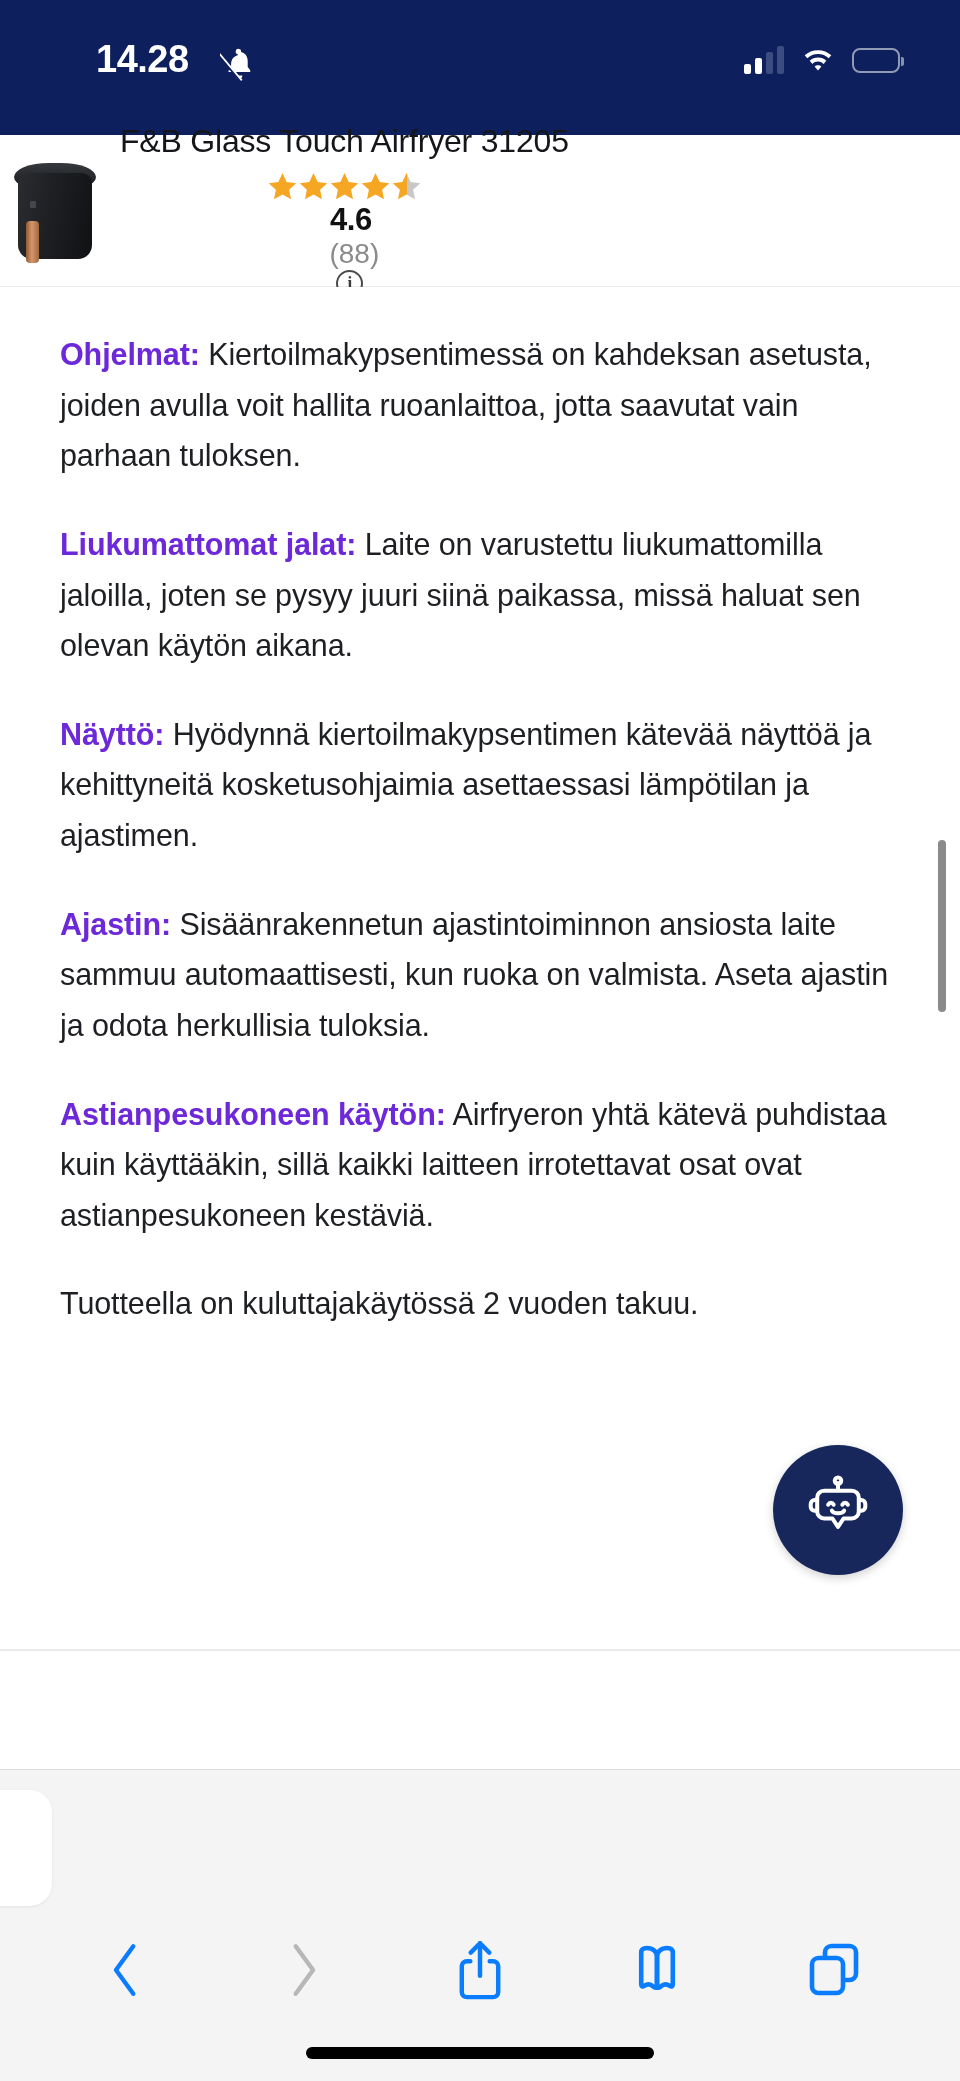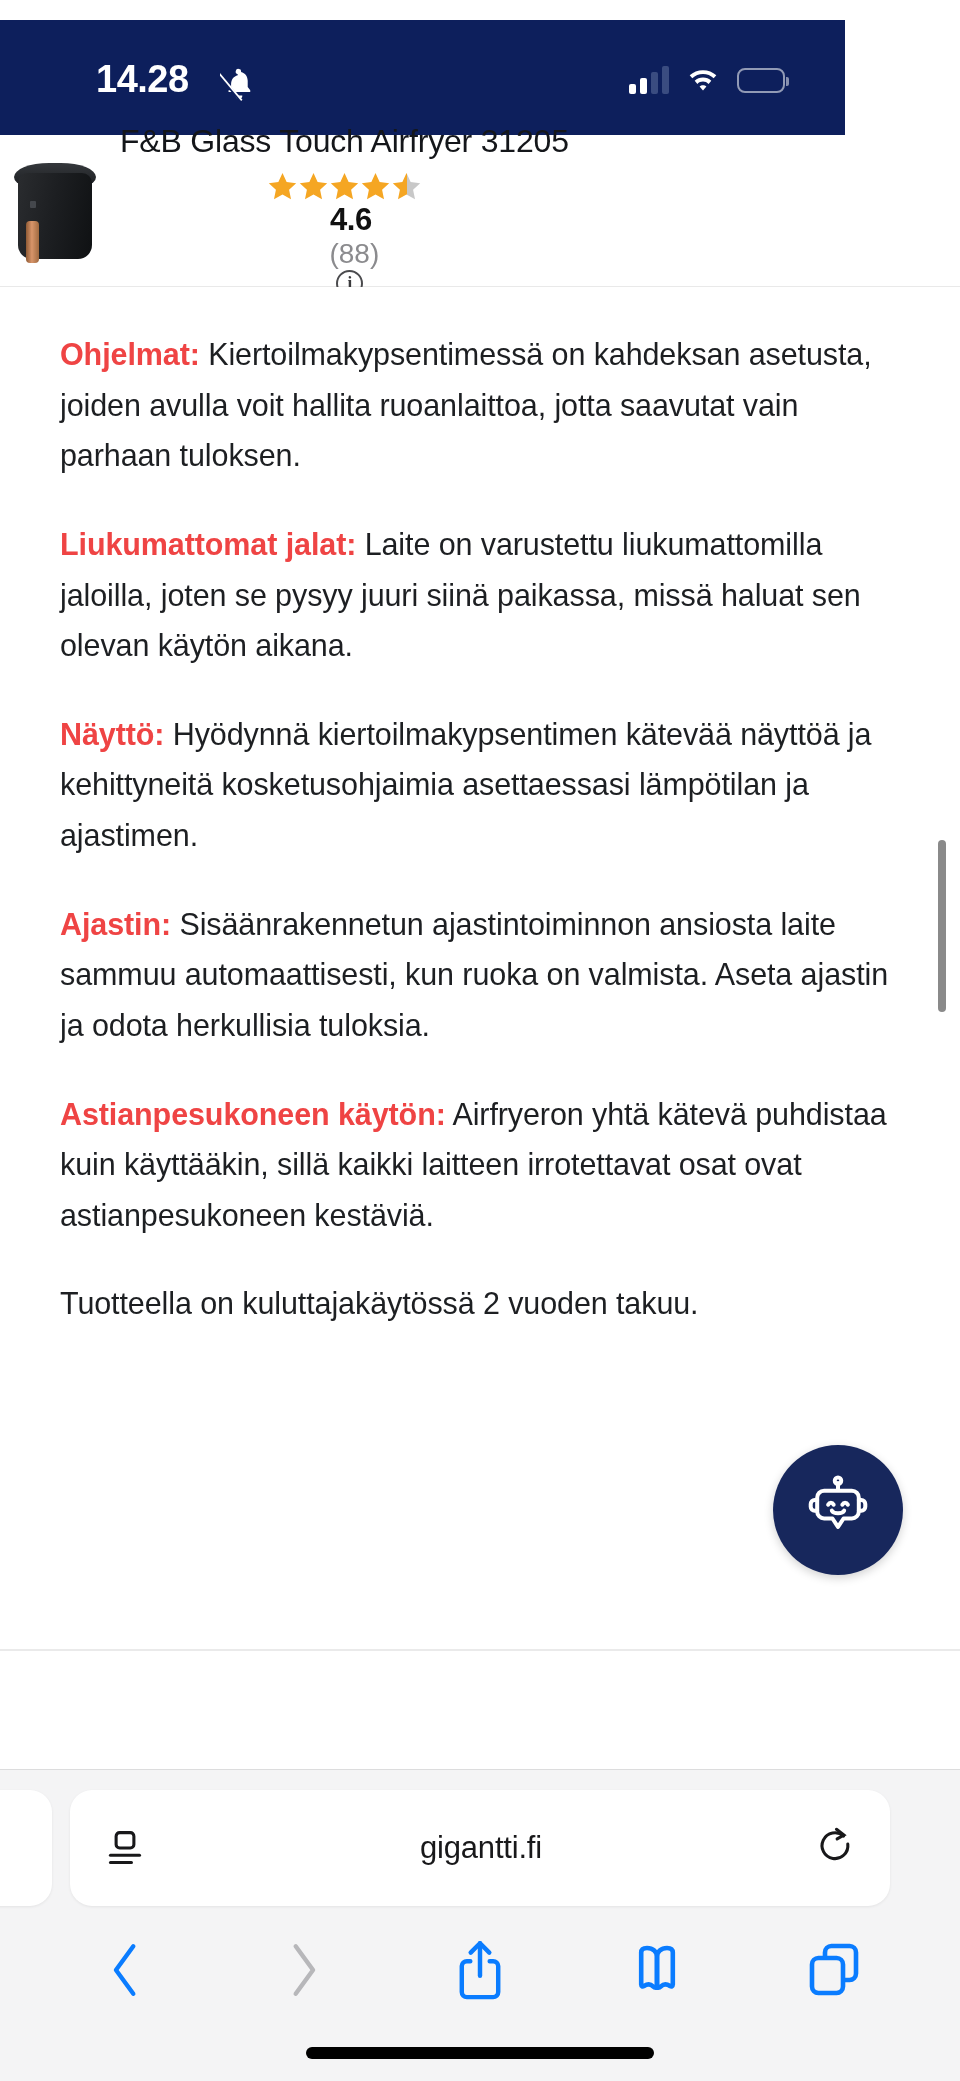--- a/index.html
+++ b/index.html
@@ -6,23 +6,22 @@
   html, body {
     width: 960px; height: 2081px;
     font-family: "Liberation Sans", sans-serif;
     background: #ffffff;
     overflow: hidden;
   }
   .phone { position: relative; width: 960px; height: 2081px; background: #fff; }
 
   
   .statusbar {
-    position: absolute; left: 0; top: 0; width: 845px; height: 135px;
+    position: absolute; left: 0; top: 0; width: 960px; height: 135px;
     background: #0d1f5c;
-    margin-top: 20px;
   }
   .sb-time {
     position: absolute; left: 96px; top: 38px;
     color: #ffffff; font-size: 38px; font-weight: 600; letter-spacing: -0.5px;
   }
   .sb-bell { position: absolute; left: 220px; top: 45px; width: 38px; height: 38px; }
   .sb-right { position: absolute; right: 60px; top: 46px; display: flex; align-items: center; gap: 17px; }
   .sig { display: flex; align-items: flex-end; gap: 4px; height: 28px; }
   .sig i { display: block; width: 7px; background: #fff; border-radius: 2px; }
   .sig i.b1 { height: 10px; }
@@ -82,21 +81,21 @@
 
   
   .content {
     position: absolute; left: 0; top: 287px; width: 960px; height: 1459px;
     background: #fff; padding: 42px 60px 0 60px; overflow: hidden;
   }
   .para {
     font-size: 30.5px; line-height: 1.66; color: #1d1f22;
     margin-bottom: 38px; letter-spacing: -0.1px;
   }
-  .para b { font-weight: 700; color: #ef4444; }
+  .para b { font-weight: 700; color: #6d28d9; }
   .para.plain { margin-top: 4px; }
 
   
   .scrollbar {
     position: absolute; right: 14px; top: 840px; width: 8px; height: 172px;
     background: #8a8a8a; border-radius: 5px;
   }
 
   
   .chatbot {
@@ -256,36 +255,20 @@
       <path d="M26.8 20.6c.9-1.7 2.7-1.7 3.6 0"></path>
       <path d="M20 24.4c1.1 2.3 6.9 2.3 8 0"></path>
     </svg>
   </div>
 
   <div class="divider"></div>
 
   <div class="safari">
     <div class="tabstrip">
       <div class="tabpeek"></div>
-      <div class="urlbar">
-        <span>
-          <svg width="42" height="42" viewBox="0 0 26 26" fill="none" stroke="#18181a" stroke-width="1.9" stroke-linecap="round">
-            <rect x="7.5" y="3.5" width="11" height="9.5" rx="2.2"></rect>
-            <path d="M4 17.5h18"></path>
-            <path d="M4 22h13"></path>
-          </svg>
-        </span>
-        <span class="url-text">gigantti.fi</span>
-        <span>
-          <svg width="40" height="42" viewBox="0 0 24 26" fill="none" stroke="#18181a" stroke-width="1.9" stroke-linecap="round">
-            <path d="M19.3 10.6a8 8 0 1 1-2.6-5"></path>
-            <path d="M12.3 1.4l4.6 3.6-4.2 2.4"></path>
-          </svg>
-        </span>
-      </div>
     </div>
 
     <div class="toolbar">
       <span class="tb-btn">
         <svg width="46" height="62" viewBox="0 0 24 34" fill="none" stroke="#0a7cff" stroke-width="2.4" stroke-linecap="round" stroke-linejoin="round">
           <path d="M16 4 L6.5 17 L16 30"></path>
         </svg>
       </span>
       <span class="tb-btn">
         <svg width="46" height="62" viewBox="0 0 24 34" fill="none" stroke="#b7b7ba" stroke-width="2.4" stroke-linecap="round" stroke-linejoin="round">

